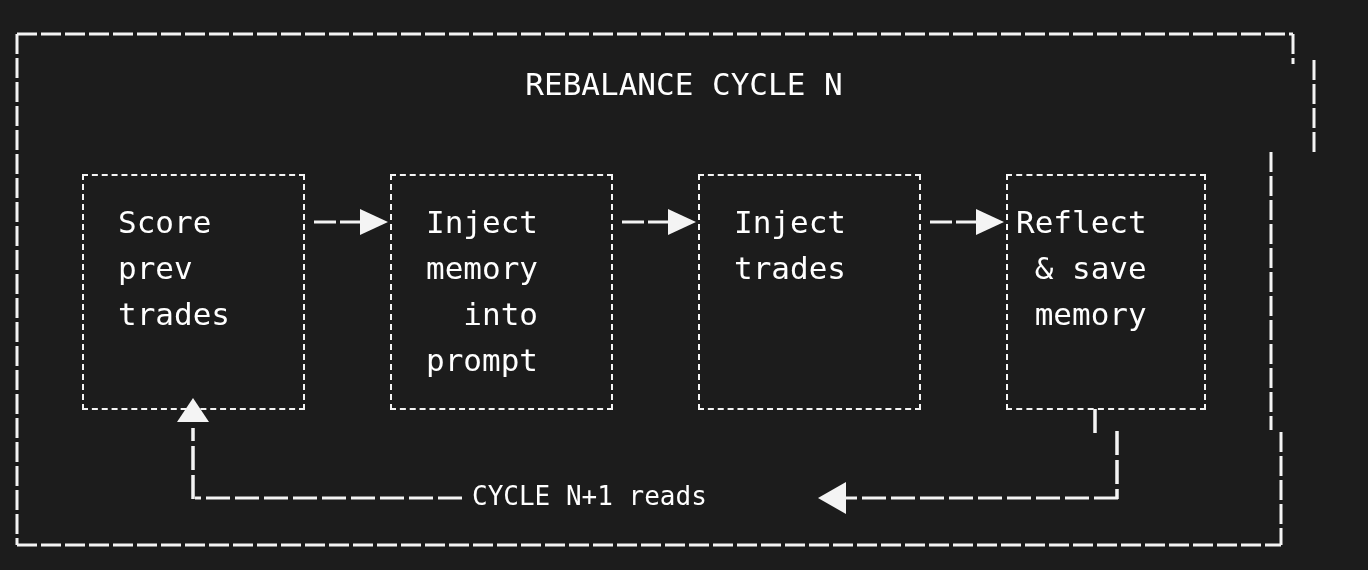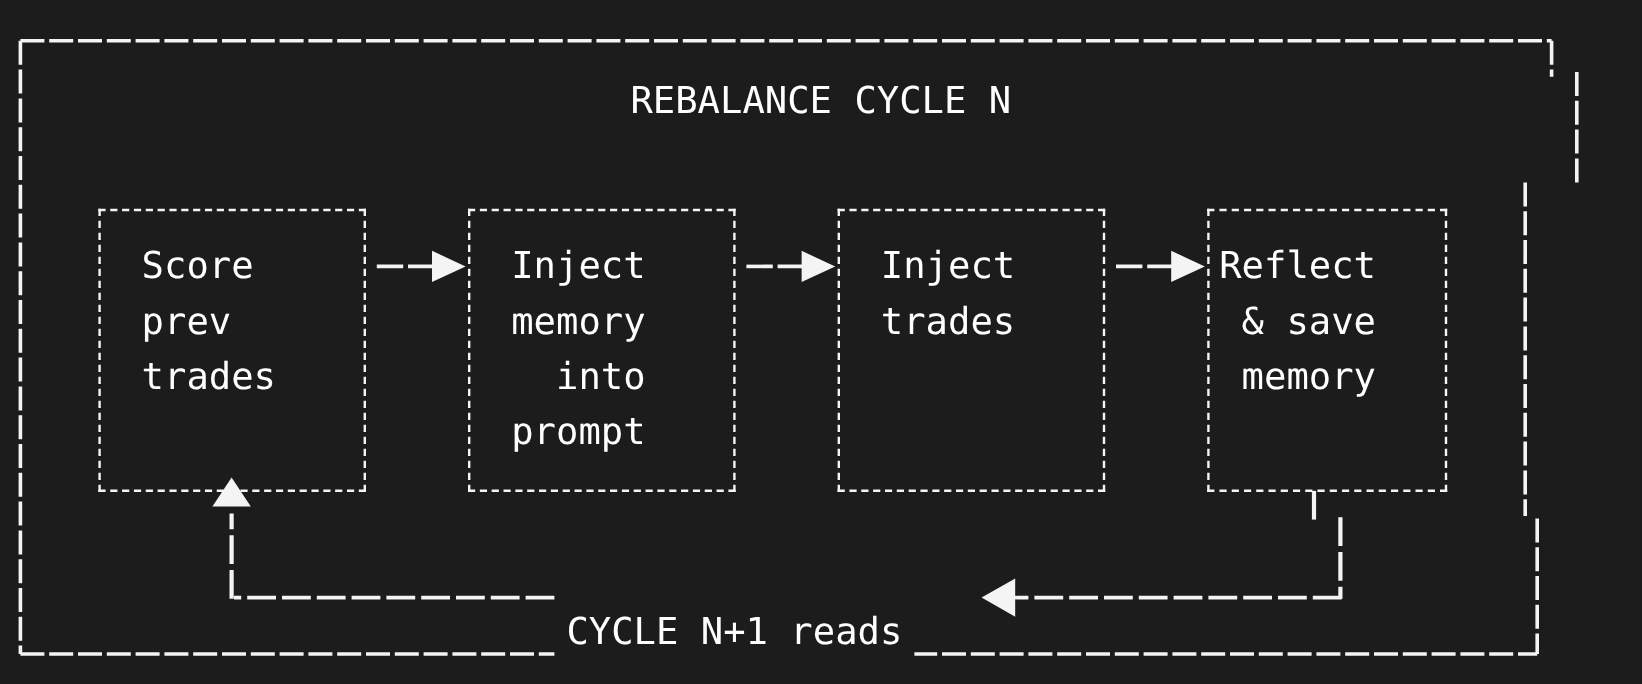--- a/index.html
+++ b/index.html
@@ -45,27 +45,26 @@
     white-space: pre;
     left: 0;
     width: 1368px;
     text-align: center;
     top: 66px;
   }
   .edge-label {
     position: absolute;
     color: #ffffff;
     font-family: "DejaVu Sans Mono", "Liberation Mono", monospace;
-    font-size: 31px;
+    font-size: 26px;
     white-space: pre;
     background: #1c1c1c;
     padding: 2px 10px;
     top: 479px;
     left: 462px;
-    margin-top: 28px;
   }
 </style>
 </head>
 <body>
 
 <div id="stage">
 
   <svg id="svg-layer" viewBox="0 0 1368 570" xmlns="http://www.w3.org/2000/svg">
 
     <g>

